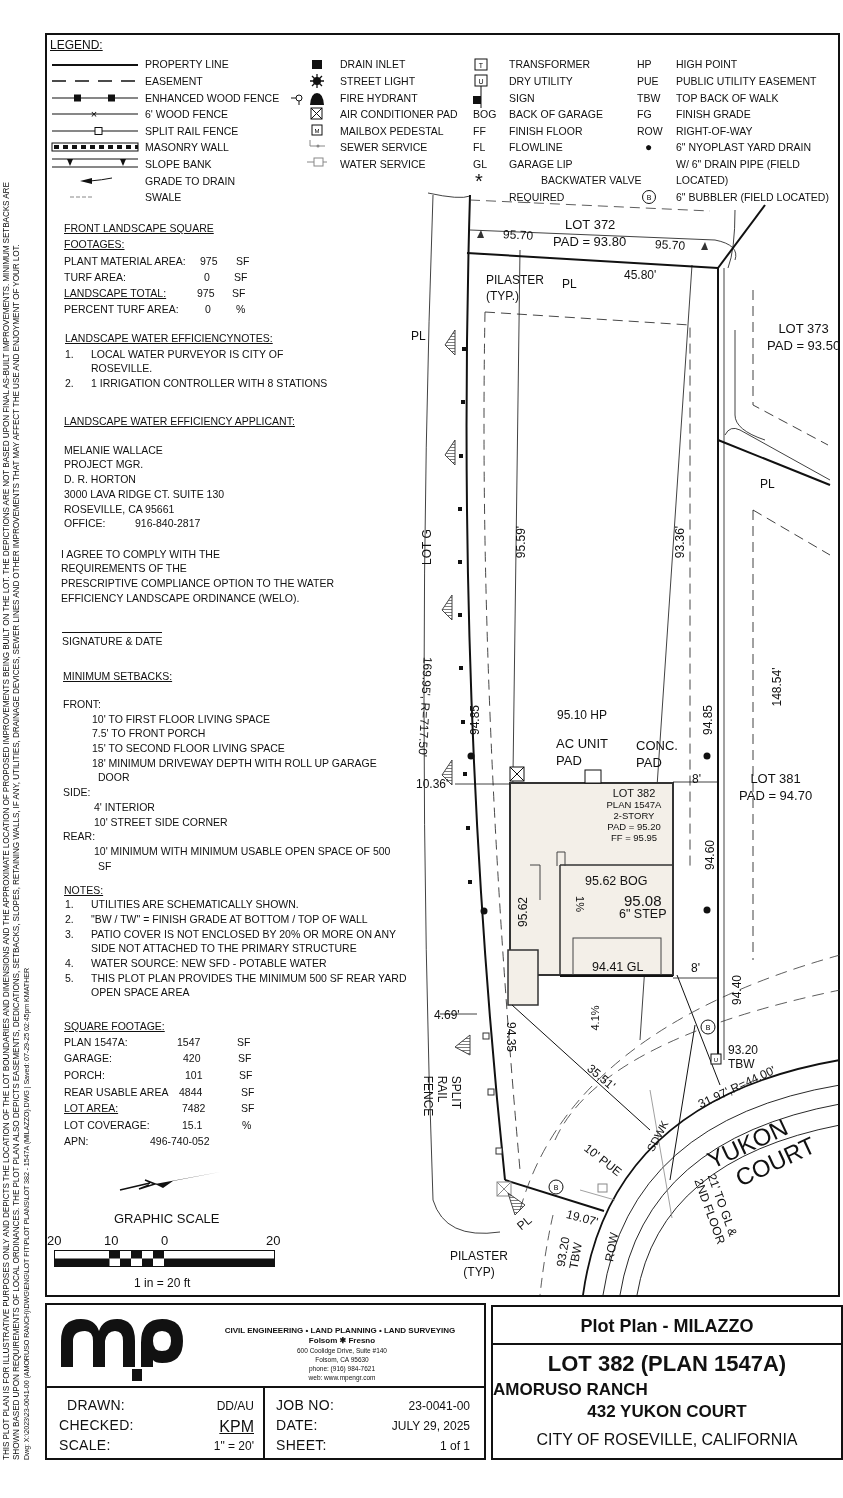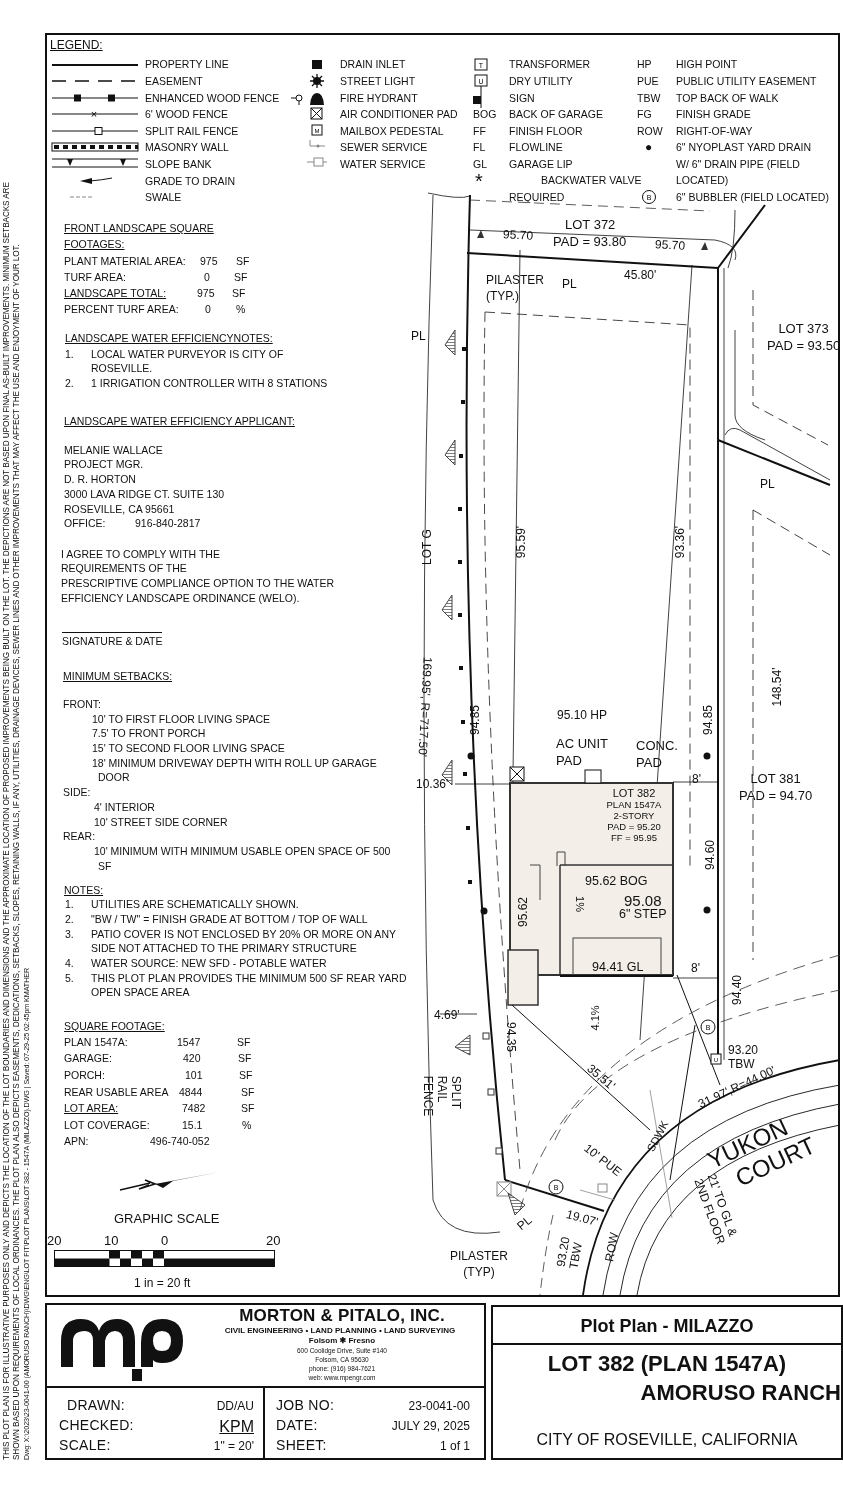--- a/index.html
+++ b/index.html
@@ -455,21 +455,20 @@
     <div>PILASTER</div>
     <div>(TYP)</div>
   </div>
 
 <div class="tb" style="left:45px;top:1303px;width:441px;height:85px;">
   <svg class="abs" style="left:12px;top:6px;" width="125" height="72">
     <path d="M2 56 V30 Q2 8 22 8 Q36 8 40 20 Q44 8 58 8 Q76 8 76 30 V56 H64 V30 Q64 20 56 20 Q48 20 46 30 V56 H34 V30 Q34 20 26 20 Q14 20 14 30 V56Z" fill="#111"></path>
     <path d="M82 56 V32 Q82 8 103 8 Q124 8 124 30 Q124 52 103 52 Q96 52 94 49 V56Z M94 30 Q94 40 103 40 Q112 40 112 30 Q112 20 103 20 Q94 20 94 30Z" fill="#111"></path>
     <rect x="73" y="58" width="10" height="12" fill="#111"></rect>
   </svg>
-  <div class="abs" style="left:150px;top:1px;width:290px;text-align:center;font-weight:bold;font-size:17px;letter-spacing:0.2px;">MORTON &amp; PITALO, INC.</div>
   <div class="abs" style="left:148px;top:21px;width:290px;text-align:center;font-weight:bold;font-size:8px;">CIVIL ENGINEERING • LAND PLANNING • LAND SURVEYING</div>
   <div class="abs" style="left:150px;top:31px;width:290px;text-align:center;font-size:8px;font-weight:bold;">Folsom  ✱  Fresno</div>
   <div class="abs" style="left:150px;top:41px;width:290px;text-align:center;font-size:6.5px;line-height:9px;">
     <div>600 Coolidge Drive, Suite #140</div>
       <div>Folsom, CA 95630</div>
       <div>phone: (916) 984-7621</div>
       <div>web: www.mpengr.com</div>
   </div>
 </div>
 <div class="tb" style="left:45px;top:1386px;width:441px;height:74px;">
@@ -486,15 +485,16 @@
   <div class="abs t" style="right:14px;top:12px;font-size:12px;">23-0041-00</div>
   <div class="abs t" style="right:14px;top:32px;font-size:12px;">JULY 29, 2025</div>
   <div class="abs t" style="right:14px;top:52px;font-size:12px;">1 of 1</div>
 </div>
 
 <div class="tb" style="left:491px;top:1305px;width:352px;height:40px;">
   <div class="abs" style="left:0;top:9px;width:348px;text-align:center;font-size:18px;font-weight:bold;">Plot Plan - MILAZZO</div>
 </div>
 <div class="tb" style="left:491px;top:1343px;width:352px;height:117px;">
   <div class="abs" style="left:0;top:6px;width:348px;text-align:center;font-size:22px;font-weight:bold;">LOT 382 (PLAN 1547A)</div>
-  <div class="abs" style="left:0;top:35px;width:348px;text-align:right;font-size:22px;font-weight:bold;">AMORUSO RANCH</div>
+  <div class="abs" style="left:0;top:35px;width:348px;text-align:left;font-size:17px;font-weight:bold;">AMORUSO RANCH</div>
+  <div class="abs" style="left:0;top:57px;width:348px;text-align:center;font-size:17px;font-weight:bold;">432 YUKON COURT</div>
   <div class="abs" style="left:0;top:86px;width:348px;text-align:center;font-size:16px;">CITY OF ROSEVILLE, CALIFORNIA</div>
 </div>
 
 </body></html>

